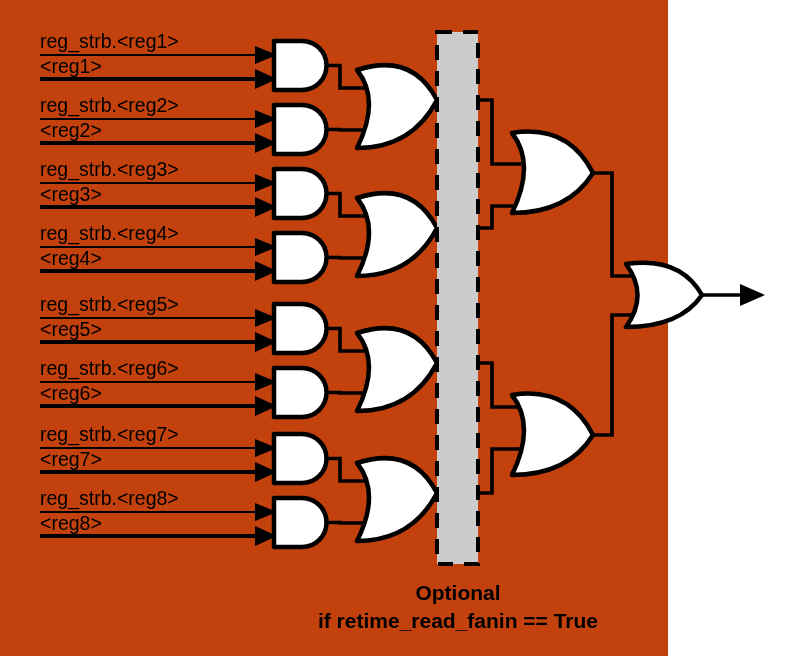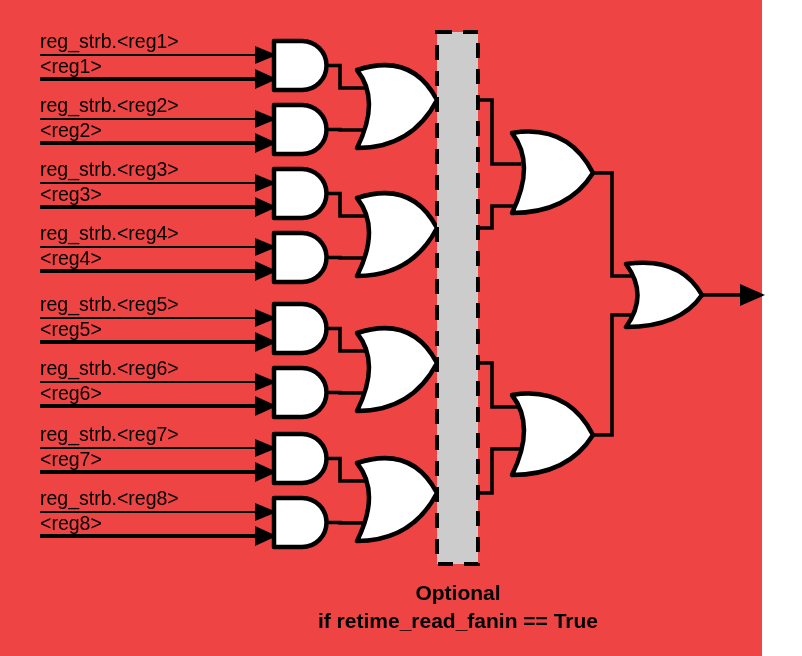--- a/index.html
+++ b/index.html
@@ -8,23 +8,23 @@
     background: #ffffff;
   }
   body {
     width: 802px;
     height: 656px;
     font-family: "Liberation Sans", sans-serif;
     overflow: hidden;
   }
   #diagram-root {
     position: relative;
-    width: 762px;
+    width: 668px;
     height: 656px;
-    background: #ef4444;
+    background: #c2410c;
   }
   svg#logic-svg {
     display: block;
     width: 802px;
     height: 656px;
   }
   .sig-label {
     font-family: "Liberation Sans", sans-serif;
     font-size: 19.5px;
     fill: #000000;

